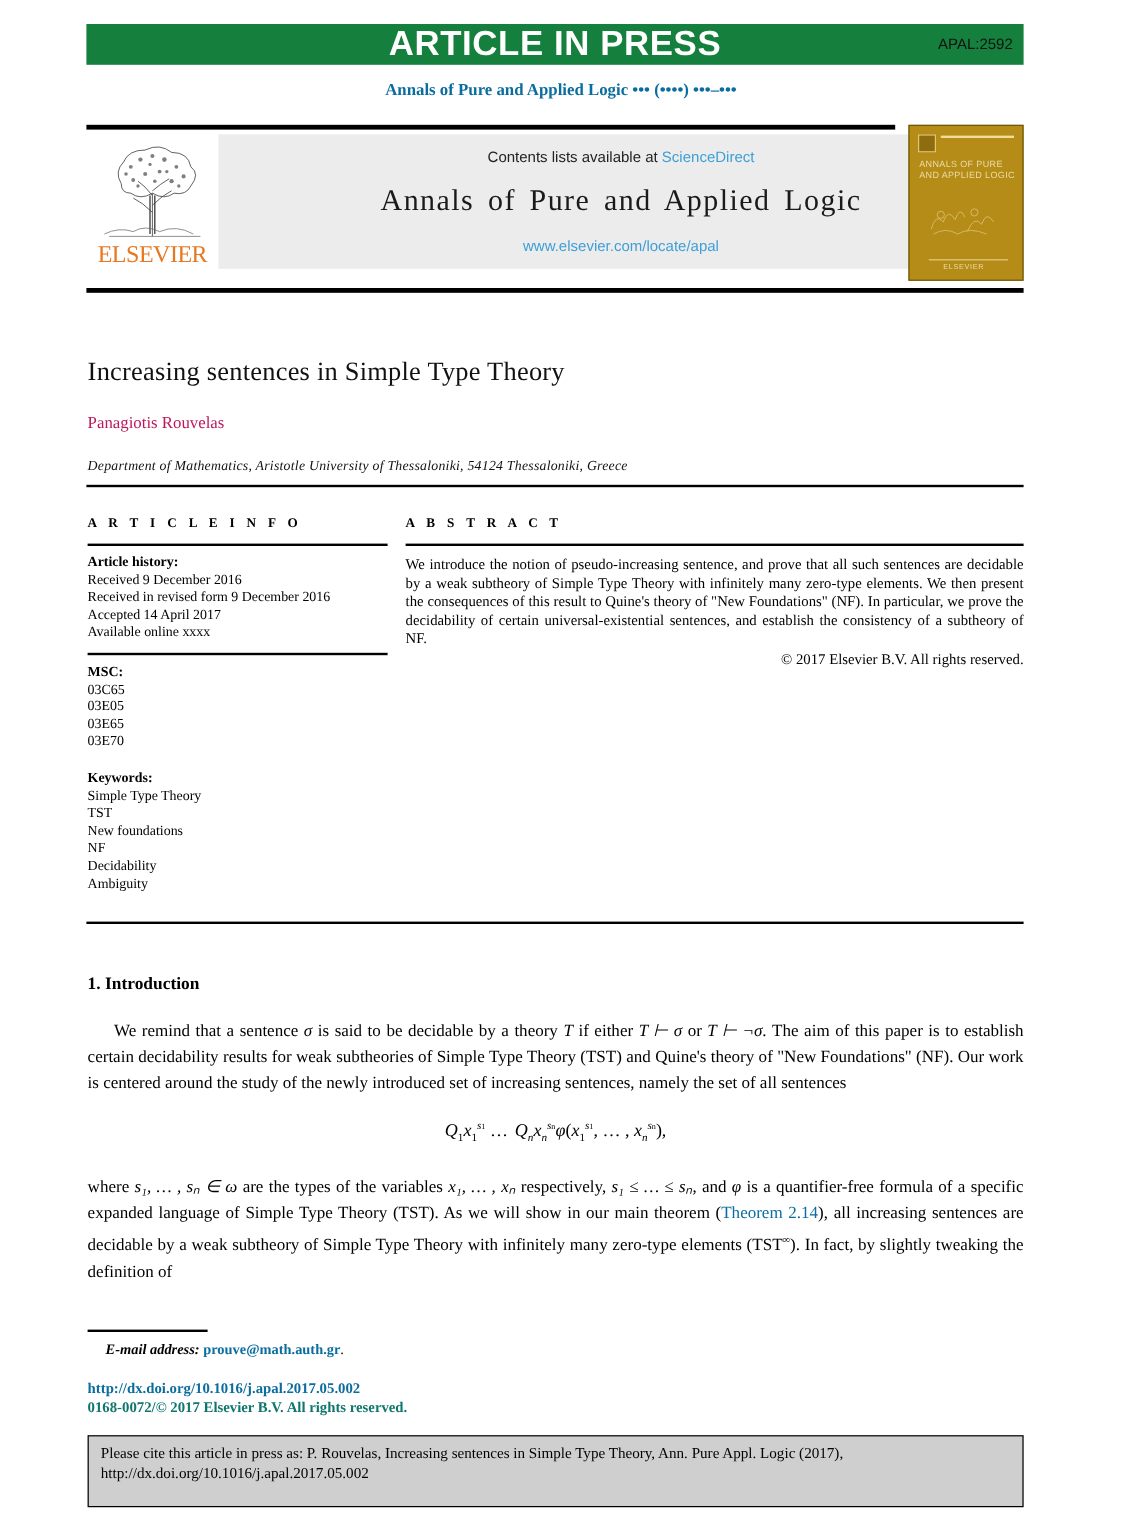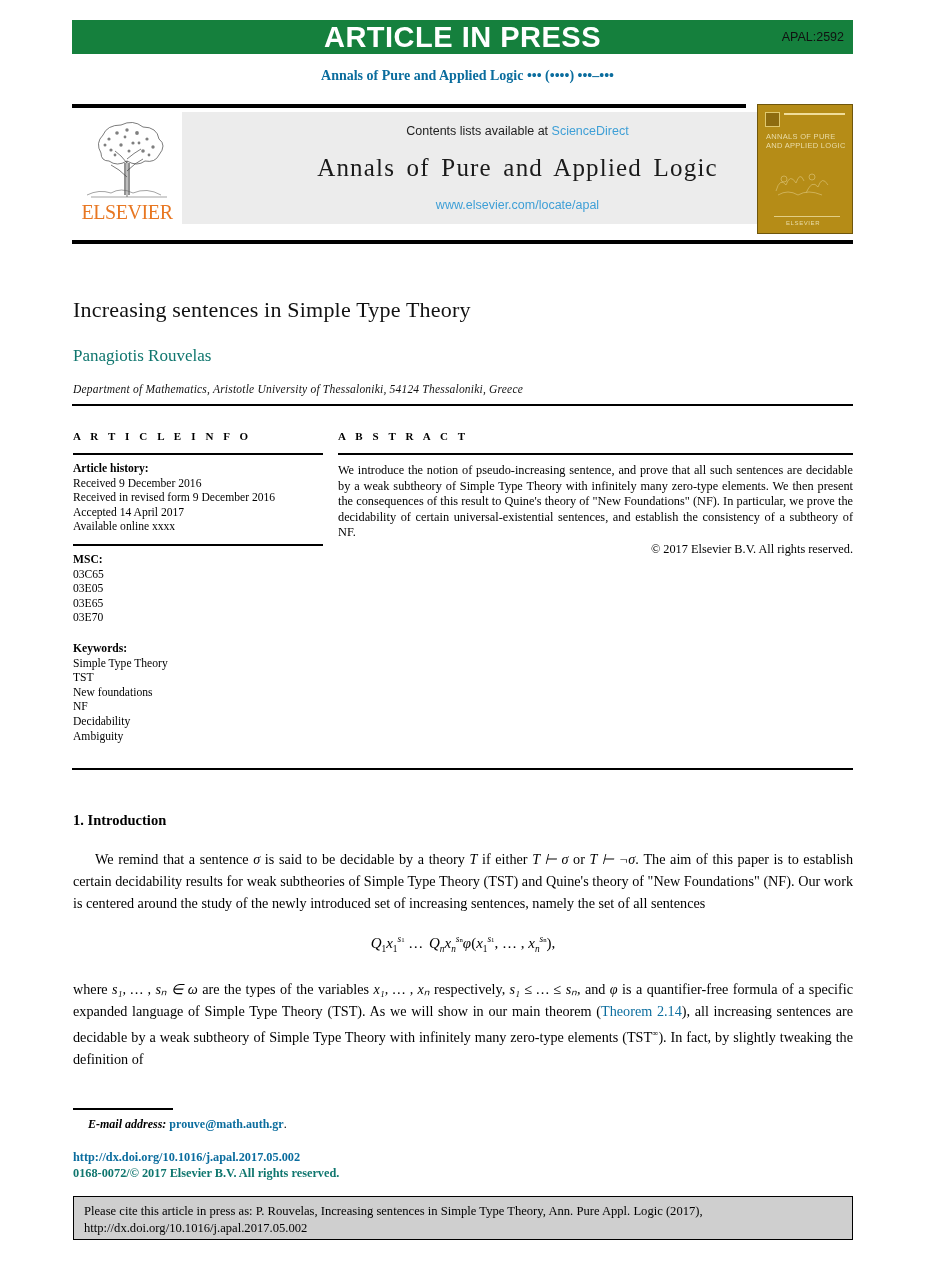--- a/index.html
+++ b/index.html
@@ -204,22 +204,22 @@
     left: 73px;
     top: 297px;
     font-size: 22px;
     color: #111111;
     letter-spacing: 0.2px;
   }
   .paper-author {
     position: absolute;
     left: 73px;
     top: 346px;
-    font-size: 17px;
-    color: #0f766e;
+    font-size: 14px;
+    color: #be185d;
   }
   .paper-affil {
     position: absolute;
     left: 73px;
     top: 383px;
     font-size: 11.5px;
     font-style: italic;
     font-weight: normal;
     color: #111111;
     letter-spacing: 0.2px;
@@ -355,21 +355,21 @@
     font-weight: bold;
     color: #0f766e;
   }
 
   
   .cite-box {
     position: absolute;
     left: 73px;
     top: 1196px;
     width: 780px;
-    height: 44px;
+    height: 60px;
     background: #cfcfcf;
     border: 1px solid #000000;
     box-sizing: border-box;
     padding: 6px 10px;
     font-size: 12.6px;
     line-height: 17px;
   }
 </style>
 </head>
 <body>

